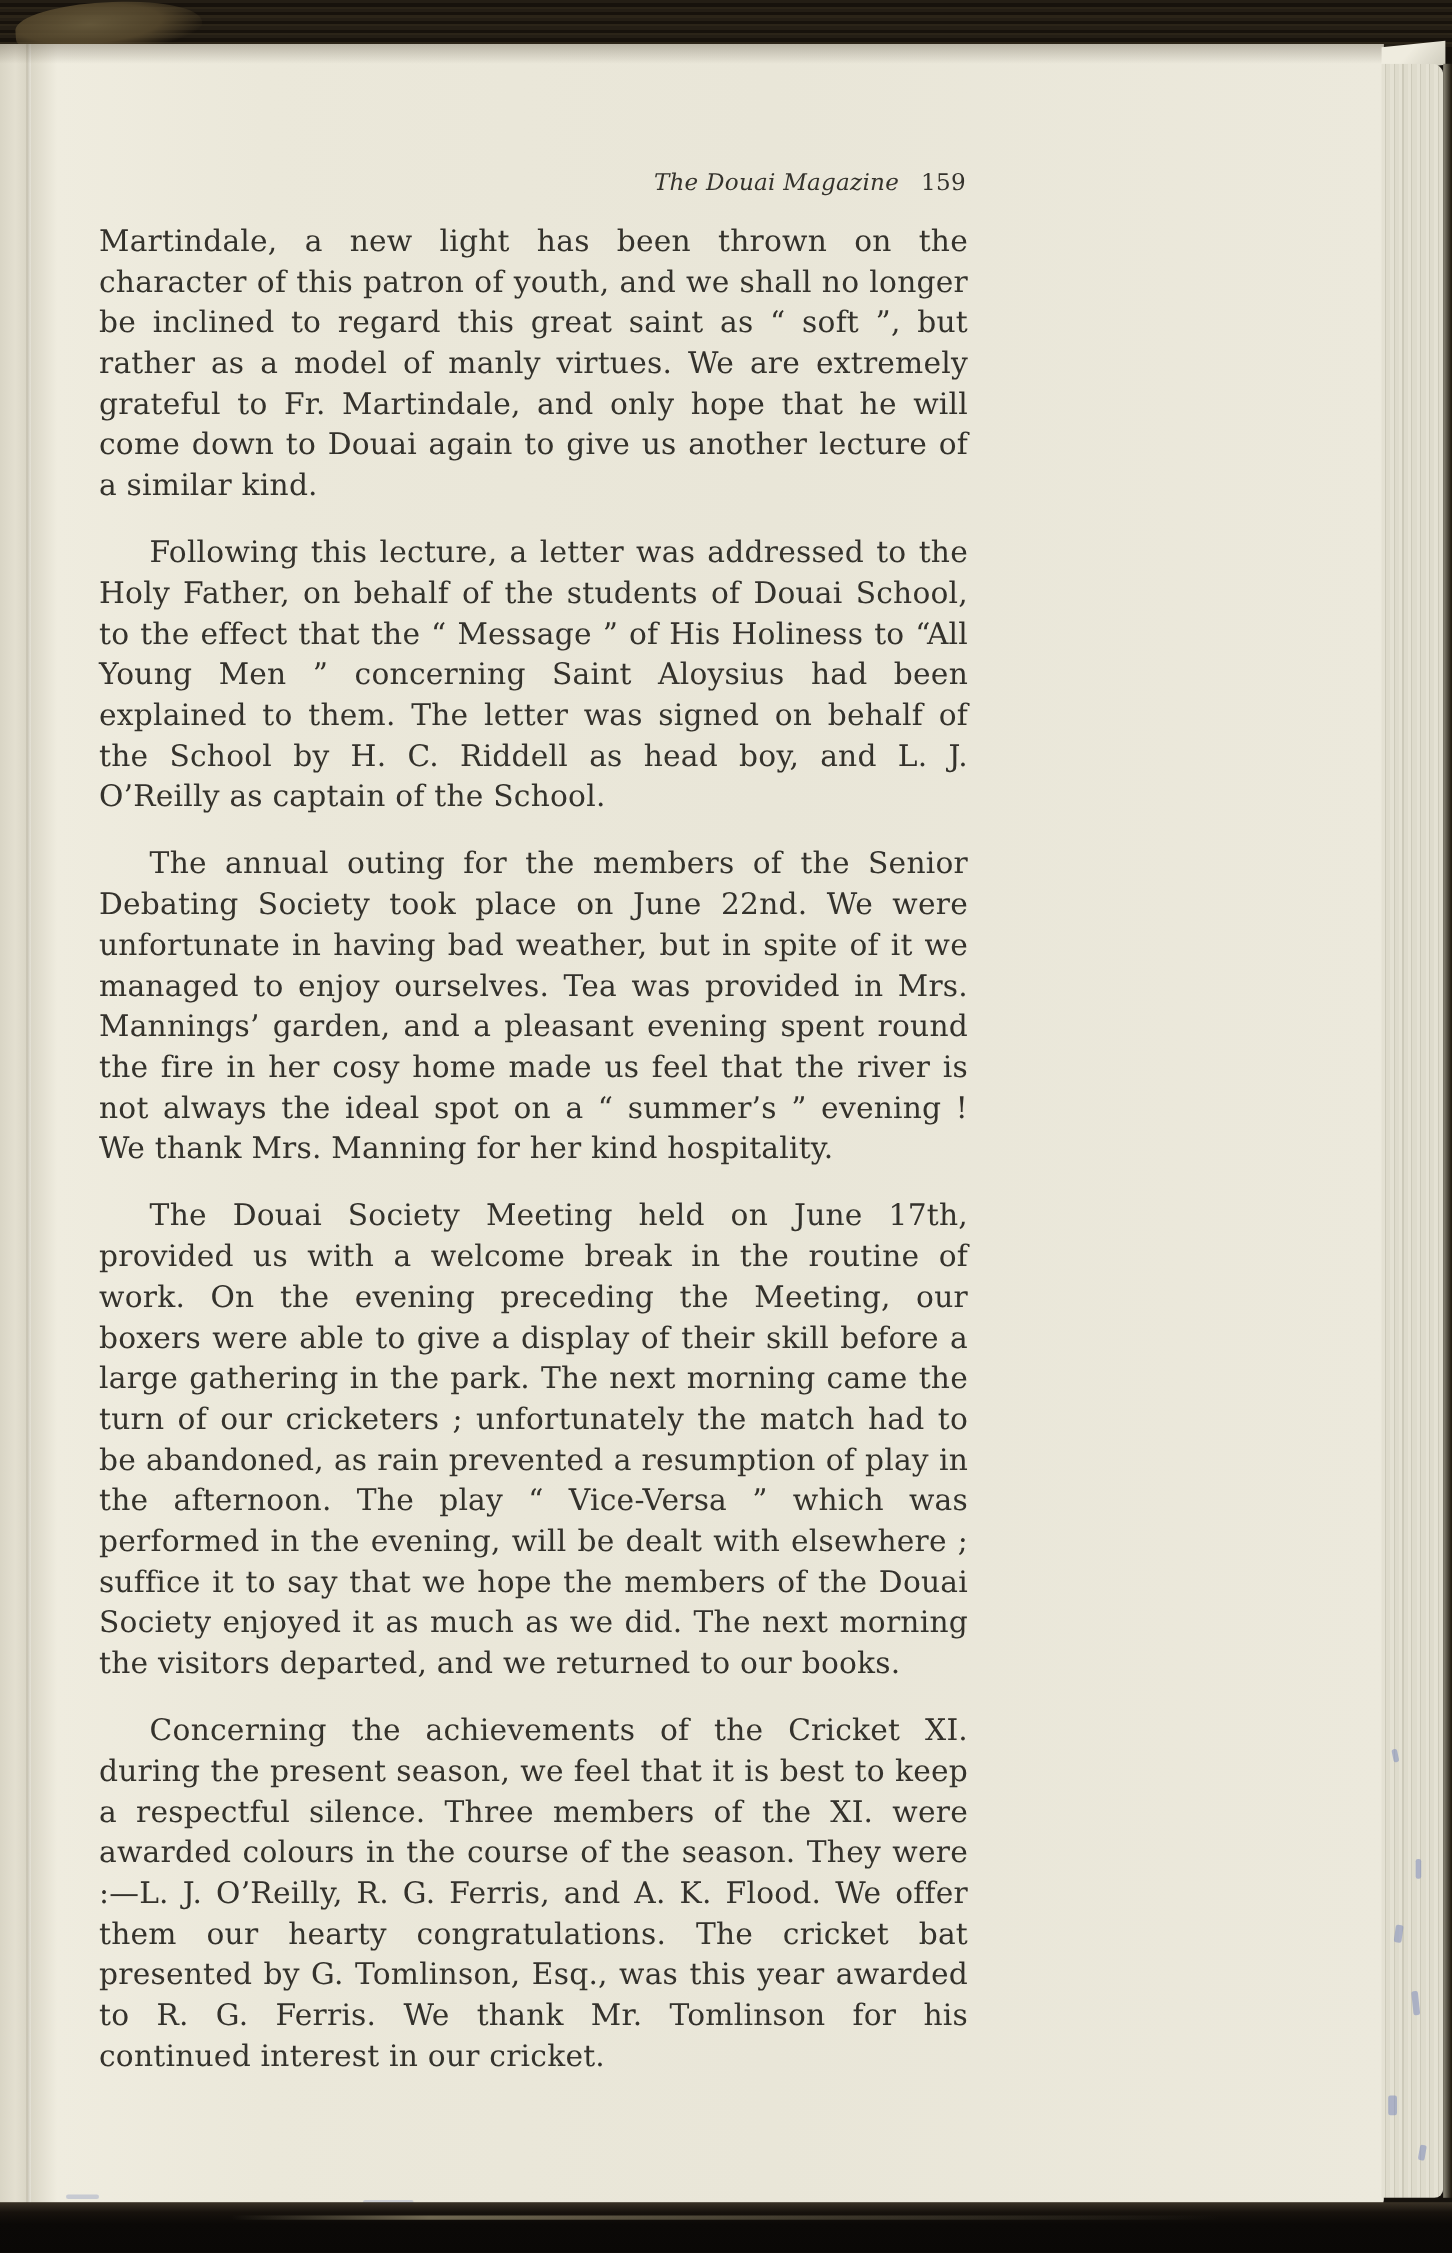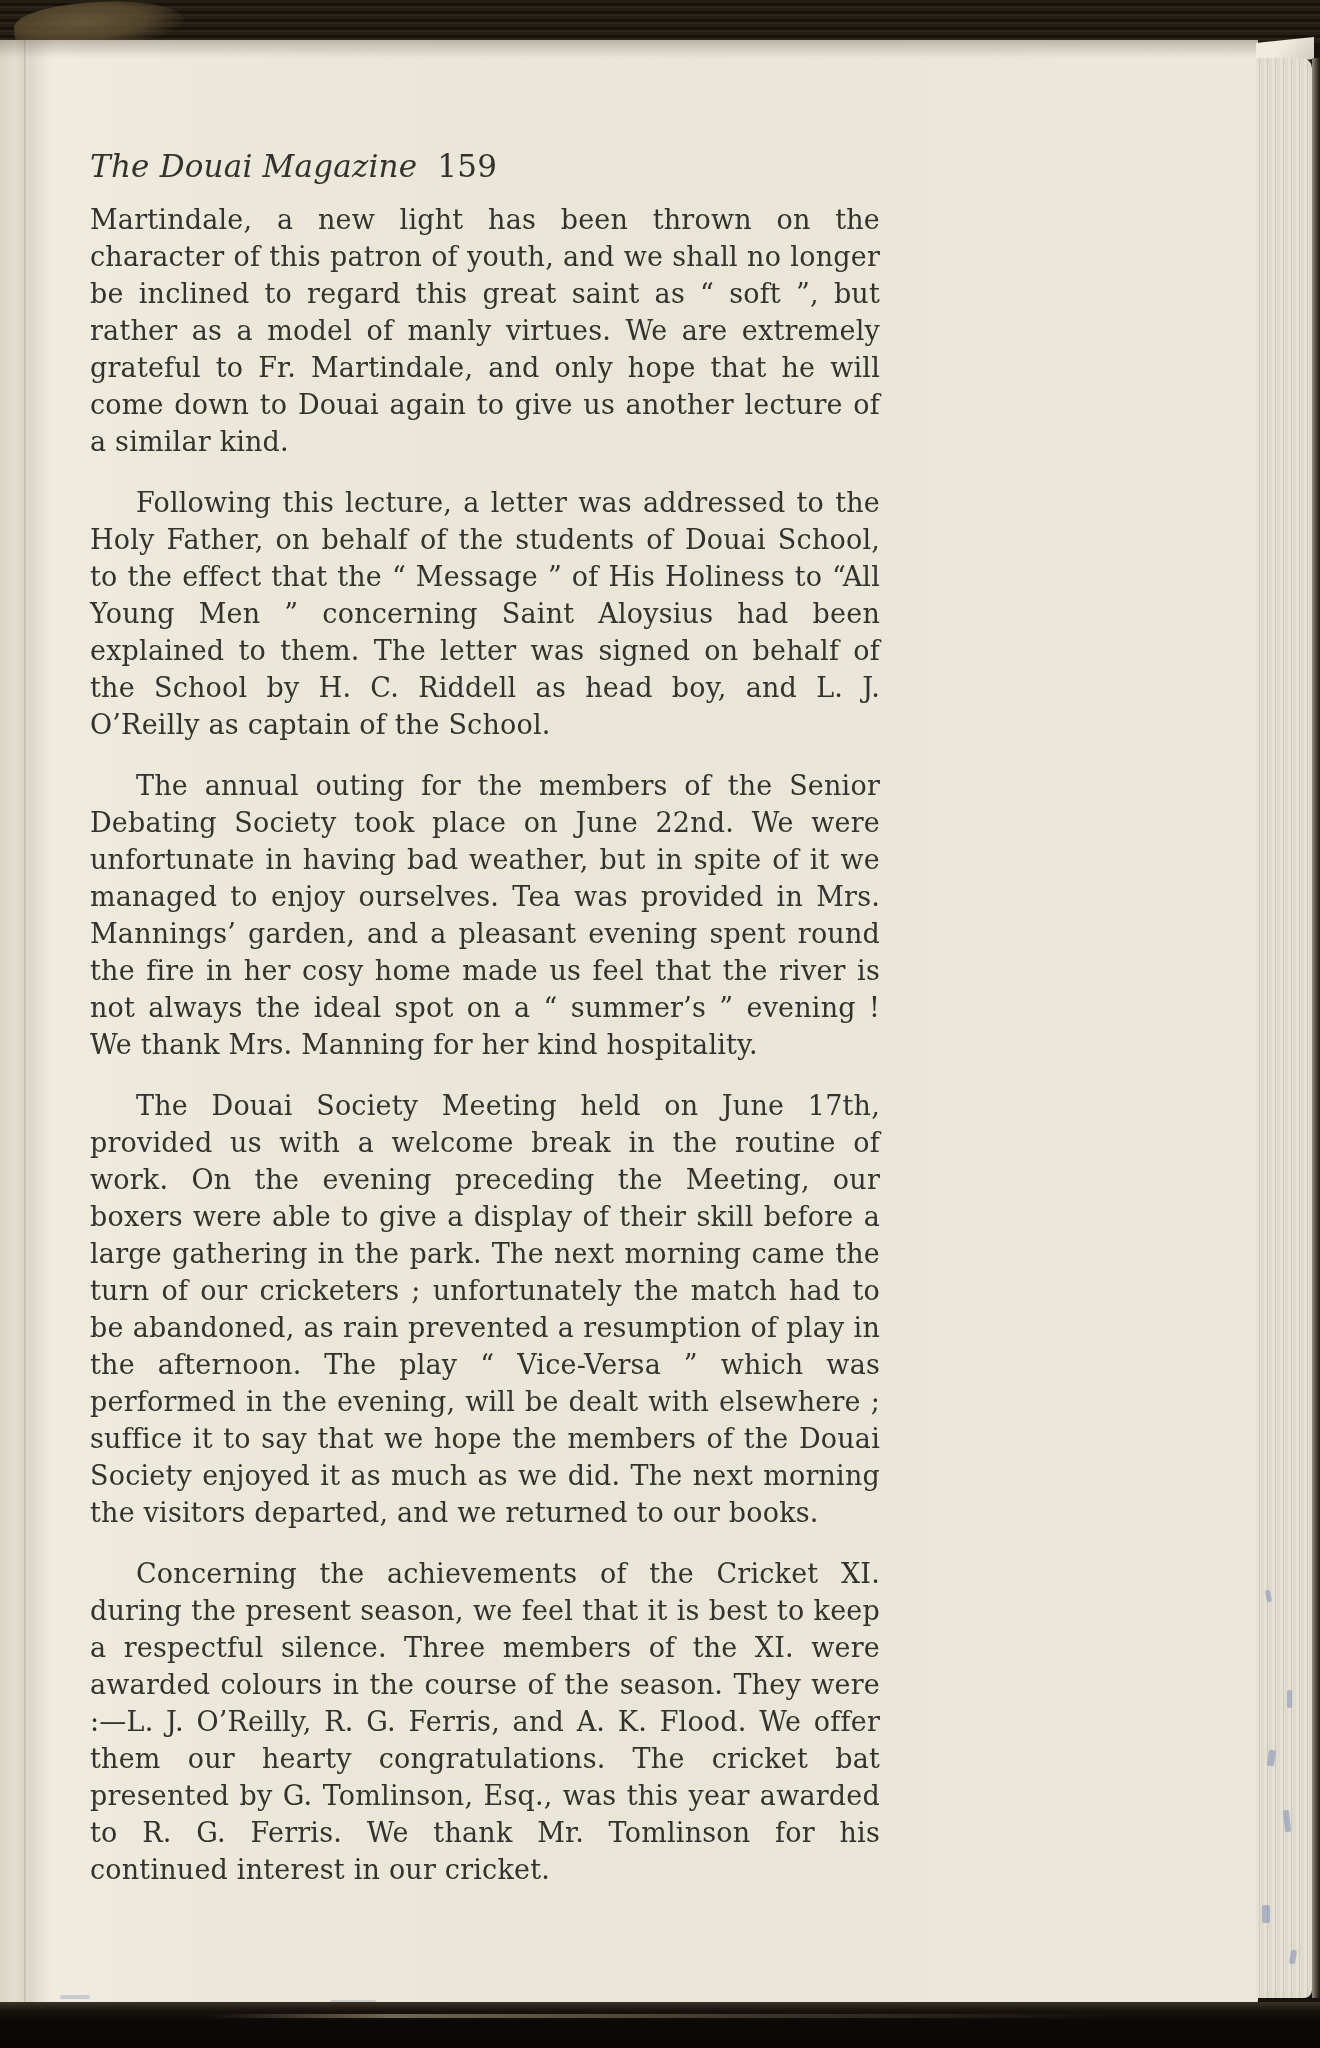--- a/index.html
+++ b/index.html
@@ -76,22 +76,22 @@
   .s9{left:330px;top:2000px;width:46px;height:4px;opacity:.3;}
   
   .text-block{
     position:absolute;left:90px;top:148px;width:790px;
     color:#34322c;
     font-size:27px;line-height:37px;
     text-align:justify;
     letter-spacing:.2px;
   }
   .running-header{
-    text-align:left;
-    font-size:31px;
+    text-align:right;
+    font-size:21px;
     margin-bottom:12px;
     padding-right:2px;
   }
   .journal-title{font-style:italic;}
   .page-number{margin-left:20px;font-style:normal;}
   .para{margin:16px 0 24px 0;text-indent:46px;}
   .para.no-indent{text-indent:0;}
   .para:last-child{margin-bottom:0;}
 </style>
 </head>

